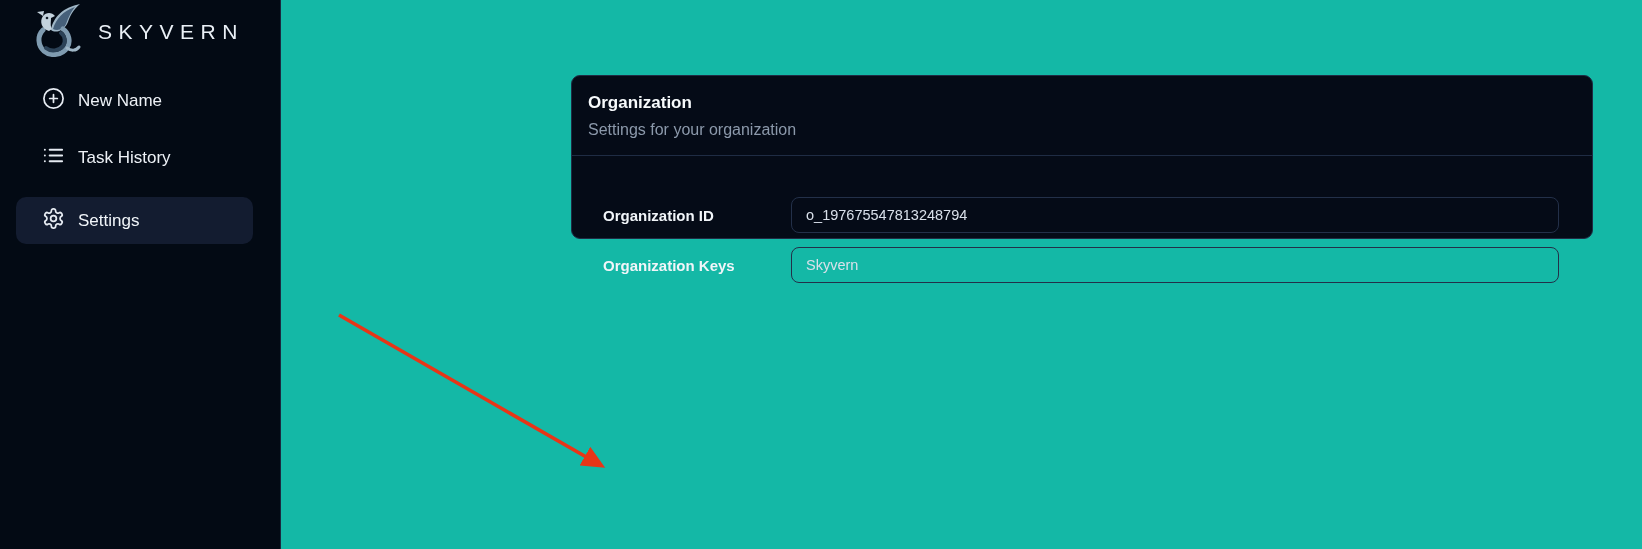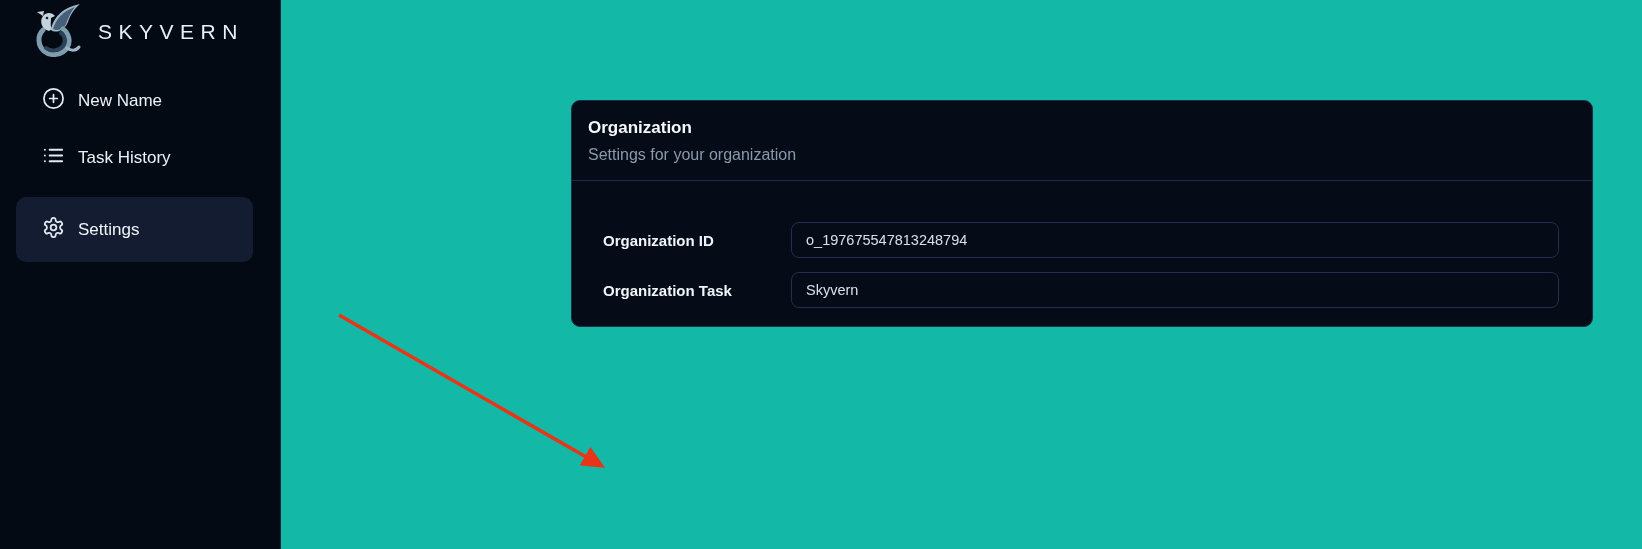--- a/index.html
+++ b/index.html
@@ -12,27 +12,27 @@
   
   .sidebar{position:absolute;left:0;top:0;width:281px;height:549px;
     background:#030a14;border-right:1px solid #1b2940;}
   .logo-row{position:absolute;left:27px;top:3px;display:flex;align-items:center;gap:13px;cursor:pointer;}
   .brand{font-size:21px;letter-spacing:6.5px;font-weight:500;color:#eaf0f6;}
   .nav-item{position:absolute;left:42px;display:flex;align-items:center;gap:13px;
     height:24px;font-size:17px;color:#edf1f6;cursor:pointer;white-space:nowrap;}
   .nav-item svg{flex:0 0 auto;}
   .nav-new{top:89px;}
   .nav-history{top:146px;}
-  .settings-pill{position:absolute;left:16px;top:197px;width:237px;height:65px;
+  .settings-pill{position:absolute;left:16px;top:197px;width:237px;height:47px;
     background:#131c30;border-radius:10px;display:flex;align-items:center;
     padding-left:26px;gap:13px;font-size:17px;color:#f1f5f9;cursor:pointer;}
   
   .card{position:absolute;left:571px;width:1022px;background:#050b17;
     border:1px solid #1f2c44;border-radius:9px;}
-  .card-org{top:75px;height:227px;margin-top:25px;}
+  .card-org{top:75px;height:164px;}
   .card-api{top:348px;height:195px;}
   .card-header{border-bottom:1px solid #1f2c44;padding:0 16px;}
   .card-org .card-header{height:80px;padding-top:16px;}
   .card-api .card-header{height:90px;padding-top:22px;}
   .card-title{font-size:17px;font-weight:700;color:#f7fafc;line-height:22px;}
   .card-sub{font-size:16px;color:#8c99ab;line-height:20px;margin-top:6px;}
   .card-body-org{padding:41px 33px 0 31px;}
   .field-row{display:flex;align-items:center;height:36px;margin-bottom:14px;gap:48px;}
   .field-label{width:140px;flex:0 0 140px;font-size:15px;font-weight:600;color:#f1f5f9;}
   .field-input{flex:1;height:36px;background:transparent;border:1px solid #233049;
@@ -112,21 +112,21 @@
     <div class="card-header">
       <div class="card-title">Organization</div>
       <div class="card-sub">Settings for your organization</div>
     </div>
     <div class="card-body-org">
       <div class="field-row">
         <span class="field-label">Organization ID</span>
         <input class="field-input" type="text" readonly="" value="o_197675547813248794" style="">
       </div>
       <div class="field-row">
-        <span class="field-label">Organization Task</span>
+        <span class="field-label">Organization Keys</span>
         <input class="field-input" type="text" readonly="" value="Skyvern" style="">
       </div>
     </div>
   </div>
 
 
   <svg class="anno">
     <defs>
       <marker id="arrowhead" markerWidth="7" markerHeight="6" refX="1" refY="3" orient="auto">
         <path d="M0,0 L6.5,3 L0,6 Z" fill="#e83517"></path>

